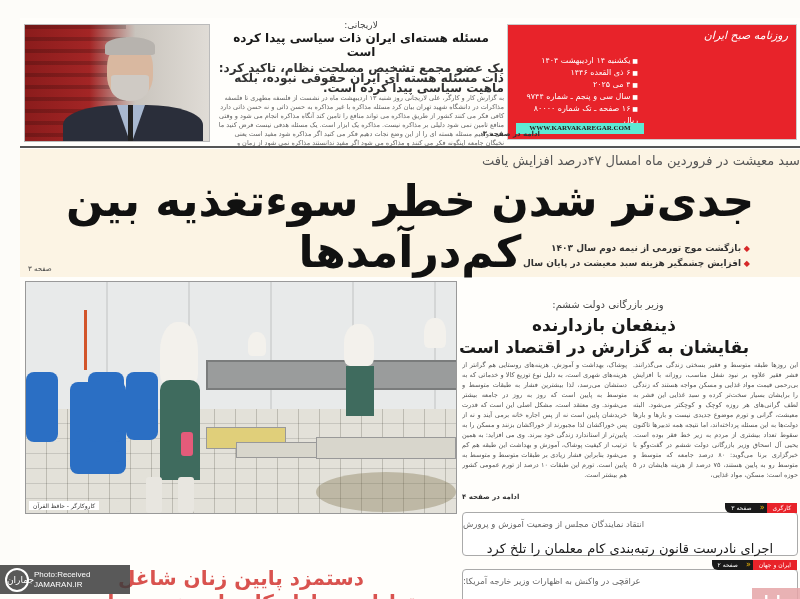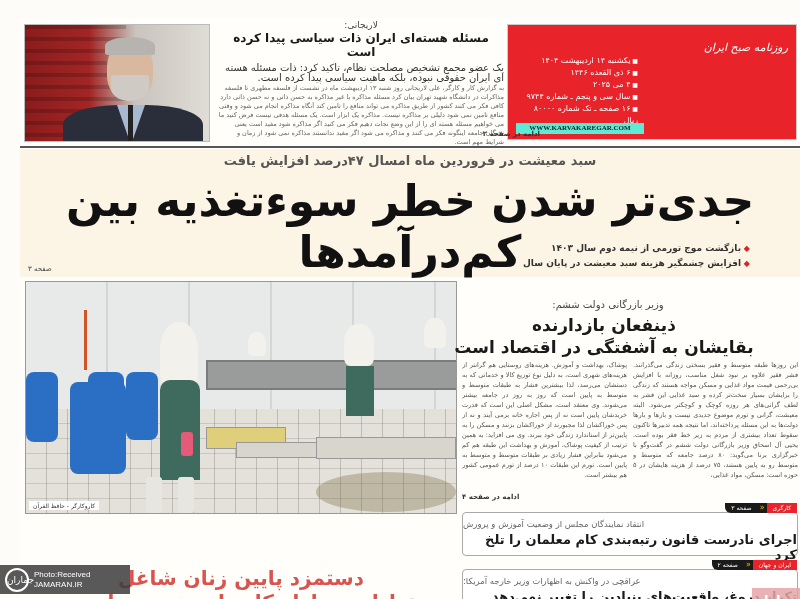--- a/index.html
+++ b/index.html
@@ -2,48 +2,48 @@
 <html><head>
 <meta charset="utf-8">
 <style>
   * { box-sizing: border-box; margin: 0; padding: 0; }
   html, body { width: 800px; height: 599px; overflow: hidden; background: #fdfcf9; }
   body { font-family: "DejaVu Sans", sans-serif; color: #1a1a1a; position: relative; }
   .page { position: absolute; left: 20px; top: 18px; width: 780px; height: 581px; background: #fffefb; }
 
   
   .masthead { position: absolute; left: 487px; top: 6px; width: 290px; height: 116px; background: #e8232a; border: 1px solid #ccc; }
-  .mast-sub { position: absolute; right: 8px; top: 4px; color: #fff; font-family: "DejaVu Serif", serif; font-style: italic; font-size: 11px; direction: rtl; margin-top: 12px; }
+  .mast-sub { position: absolute; right: 8px; top: 4px; color: #fff; font-family: "DejaVu Serif", serif; font-style: italic; font-size: 11px; direction: rtl; }
   .mast-logo { position: absolute; right: 8px; top: 18px; color: #fff; font-family: "DejaVu Sans", sans-serif; font-weight: bold; font-size: 44px; letter-spacing: -2px; direction: rtl; line-height: 88px; }
   .mast-info { position: absolute; left: 10px; top: 30px; width: 120px; direction: rtl; color: #fff; font-size: 8px; line-height: 12px; }
   .mast-info div::before { content: "■ "; font-size: 6px; }
   .mast-url { position: absolute; left: 8px; bottom: 5px; width: 128px; height: 11px; background: #5eead4; color: #222; font-family: "Liberation Serif", serif; font-size: 7px; text-align: center; line-height: 11px; font-weight: bold; }
 
   
   .photo-larijani { position: absolute; left: 4px; top: 6px; width: 186px; height: 118px; background: linear-gradient(90deg, #8b1c1c 0%, #a32525 35%, #c9c4bd 60%, #e0dcd6 100%); overflow: hidden; border: 1px solid #bbb; }
   .photo-larijani .stripes { position: absolute; inset: 0; background: repeating-linear-gradient(180deg, rgba(0,0,0,0.18) 0 4px, transparent 4px 12px); width: 55%; }
   .photo-larijani .head { position: absolute; left: 82px; top: 16px; width: 46px; height: 58px; background: #d9b8a0; border-radius: 45% 45% 40% 40%; }
   .photo-larijani .hair { position: absolute; left: 80px; top: 12px; width: 50px; height: 18px; background: #b7b3ae; border-radius: 50% 50% 10% 10%; }
   .photo-larijani .beard { position: absolute; left: 86px; top: 50px; width: 38px; height: 26px; background: #cfcac4; border-radius: 10% 10% 50% 50%; }
   .photo-larijani .suit { position: absolute; left: 38px; top: 80px; width: 140px; height: 50px; background: #2a2e3a; border-radius: 40% 40% 0 0; }
   .photo-larijani .shirt { position: absolute; left: 92px; top: 80px; width: 28px; height: 40px; background: #a8b8d0; clip-path: polygon(0 0,100% 0,50% 100%); }
   .photo-larijani .mic { position: absolute; left: 103px; top: 80px; width: 5px; height: 40px; background: #222; }
 
   .lar-block { position: absolute; left: 198px; top: 2px; width: 286px; height: 122px; direction: rtl; text-align: right; }
   .lar-kicker { text-align: center; font-size: 9px; color: #444; }
   .lar-title { text-align: center; font-size: 12px; font-weight: bold; margin-top: 1px; }
-  .lar-lead { font-size: 10px; font-weight: normal; color: #333; margin-top: 4px; line-height: 10px; }
+  .lar-lead { font-size: 12px; font-weight: bold; color: #333; margin-top: 4px; line-height: 10px; }
   .lar-body { font-size: 6.5px; color: #666; line-height: 9px; margin-top: 1px; }
   .lar-cont { font-size: 7px; font-weight: bold; color: #333; text-align: right; position: absolute; right: 260px; bottom: 0; white-space: nowrap; }
 
   .rule { position: absolute; left: 0; top: 128px; width: 780px; height: 2px; background: #555; }
 
   
   .band { position: absolute; left: 0; top: 131px; width: 780px; height: 128px; background: #fcf4e4; }
-  .band-kicker { position: absolute; top: 4px; width: 100%; text-align: center; font-size: 13px; color: #555; direction: rtl; font-weight: bold; }
+  .band-kicker { position: absolute; top: 4px; width: 100%; text-align: right; font-size: 13px; color: #555; direction: rtl; font-weight: normal; }
   .band-title { position: absolute; top: 26px; width: 100%; text-align: center; font-size: 44px; font-weight: bold; direction: rtl; color: #111; letter-spacing: -1px; }
   .band-bullets { position: absolute; right: 50px; top: 92px; direction: rtl; font-size: 9px; font-weight: bold; color: #333; line-height: 14px; }
   .band-bullets .bul::before { content: "◆ "; color: #d62828; font-size: 8px; }
   .band-page { position: absolute; left: 8px; top: 116px; font-size: 7px; color: #444; direction: rtl; }
 
   
   .photo-factory { position: absolute; left: 5px; top: 263px; width: 432px; height: 233px; border: 1px solid #999; overflow: hidden; background: #eceeed; }
   .wall { position: absolute; left: 0; top: 0; width: 100%; height: 55%; background: repeating-linear-gradient(90deg, #e8eaea 0 80px, #d4d6d6 80px 82px); }
   .floor { position: absolute; left: 0; top: 55%; width: 100%; height: 45%; background: repeating-linear-gradient(90deg, #e3e1d9 0 20px, #bdbbb2 20px 21px), #e3e1d9; }
   .floor::after { content:""; position: absolute; inset: 0; background: repeating-linear-gradient(0deg, transparent 0 14px, rgba(0,0,0,0.12) 14px 15px); }
@@ -73,21 +73,21 @@
   .rc-cols { position: absolute; left: 442px; top: 342px; width: 336px; height: 132px; display: flex; direction: rtl; gap: 6px; }
   .rc-col { flex: 1; font-size: 6.5px; line-height: 10px; color: #555; text-align: justify; overflow: hidden; }
   .rc-cont { position: absolute; left: 442px; top: 475px; font-size: 7px; font-weight: bold; color: #333; direction: rtl; }
 
   .box { position: absolute; left: 442px; width: 336px; border: 1px solid #aaa; border-radius: 4px; background: #fff; direction: rtl; }
   .box-tag { position: absolute; right: 0; top: -10px; height: 10px; display: flex; direction: rtl; font-size: 6px; color: #fff; }
   .tag-sec { background: #e8232a; padding: 0 6px; line-height: 10px; }
   .tag-arrow { color: #f2b705; font-size: 8px; line-height: 10px; padding: 0 2px; background: #1a1a1a; }
   .tag-page { background: #1a1a1a; padding: 0 6px; line-height: 10px; border-radius: 0 0 0 6px; }
   .box-kicker { text-align: left; font-size: 8.5px; color: #666; margin-top: 6px; }
-  .box-title { font-size: 13px; font-weight: bold; margin-top: 3px; }
+  .box-title { text-align: center; font-size: 13px; font-weight: normal; margin-top: 12px; }
 
   .jamaran-stamp { position: absolute; left: 732px; top: 570px; width: 48px; height: 26px; background: #e6a5a8; opacity: 0.85; color: #fff; font-weight: bold; font-size: 13px; text-align: center; line-height: 26px; direction: rtl; }
 </style>
 </head>
 <body>
 
 <div class="page">
 
   <div class="masthead">
     <div class="mast-sub">روزنامه صبح ایران</div>
@@ -162,21 +162,21 @@
   </div>
 
   <div class="bl-title">
     <div>دستمزد پایین زنان شاغل</div>
     <div>تعادل در بازار کار را به‌هم زده است</div>
   </div>
 
   <div class="rc-kicker">وزیر بازرگانی دولت ششم:</div>
   <div class="rc-title">
     <div>ذینفعان بازدارنده</div>
-    <div>بقایشان به آشفتگی در اقتصاد است</div>
+    <div>بقایشان به گزارش در اقتصاد است</div>
   </div>
   <div class="rc-cols">
     <div class="rc-col">این روزها طبقه متوسط و فقیر بسختی زندگی می‌گذرانند. قشر فقیر علاوه بر نبود شغل مناسب، روزانه با افزایش بی‌رحمی قیمت مواد غذایی و مسکن مواجه هستند که زندگی را برایشان بسیار سخت‌تر کرده و سبد غذایی این قشر به لطف گرانی‌های هر روزه کوچک و کوچکتر می‌شود. البته معیشت، گرانی و تورم موضوع جدیدی نیست و بارها و بارها دولت‌ها به این مسئله پرداخته‌اند، اما نتیجه همه تدبیرها تاکنون سقوط تعداد بیشتری از مردم به زیر خط فقر بوده است. یحیی آل اسحاق وزیر بازرگانی دولت ششم در گفت‌وگو با خبرگزاری برنا می‌گوید: ۸۰ درصد جامعه که متوسط و متوسط رو به پایین هستند، ۷۵ درصد از هزینه هایشان در ۵ حوزه است: مسکن، مواد غذایی،</div>
     <div class="rc-col">پوشاک، بهداشت و آموزش. هزینه‌های روستایی هم گرانتر از هزینه‌های شهری است، به دلیل نوع توزیع کالا و خدماتی که به دستشان می‌رسد، لذا بیشترین فشار به طبقات متوسط و متوسط به پایین است که روز به روز در جامعه بیشتر می‌شوند. وی معتقد است، مشکل اصلی این است که قدرت خریدشان پایین است نه از پس اجاره خانه برمی آیند و نه از پس خوراکشان لذا مجبورند از خوراکشان بزنند و مسکن را به پایین‌تر از استاندارد زندگی خود ببرند. وی می افزاید: به همین ترتیب از کیفیت پوشاک، آموزش و بهداشت این طبقه هم کم می‌شود بنابراین فشار زیادی بر طبقات متوسط و متوسط به پایین است. تورم این طبقات ۱۰ درصد از تورم عمومی کشور هم بیشتر است.</div>
   </div>
   <div class="rc-cont">ادامه در صفحه ۴</div>
 
   <div class="box" style="top:494px;height:44px;">
     <div class="box-tag">
       <span class="tag-sec">کارگری</span>

